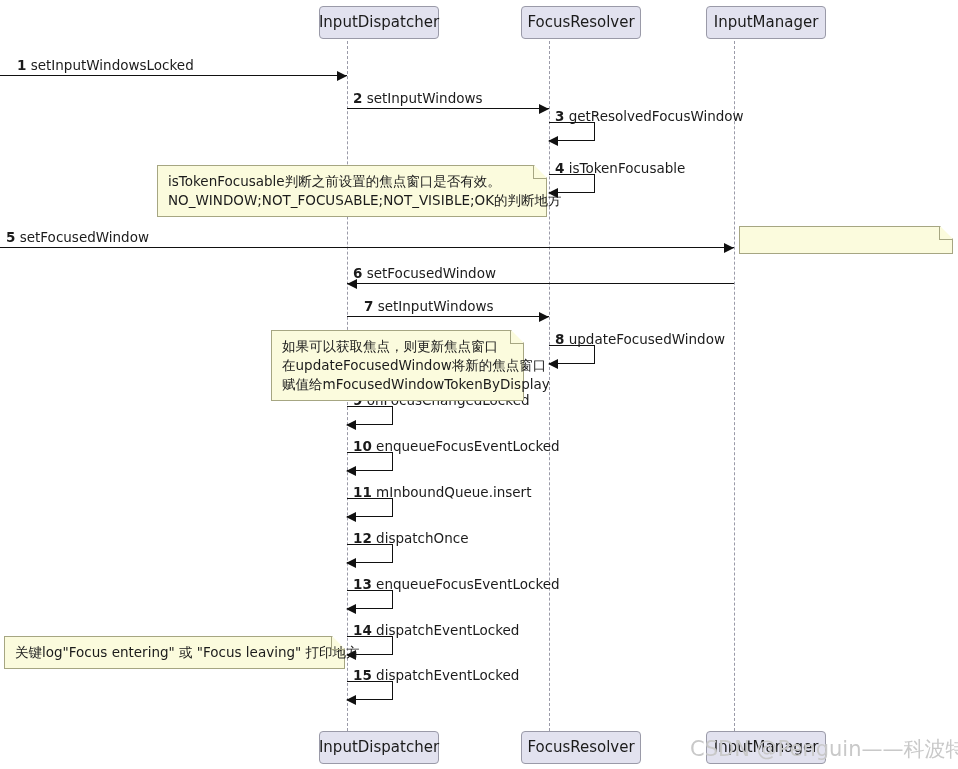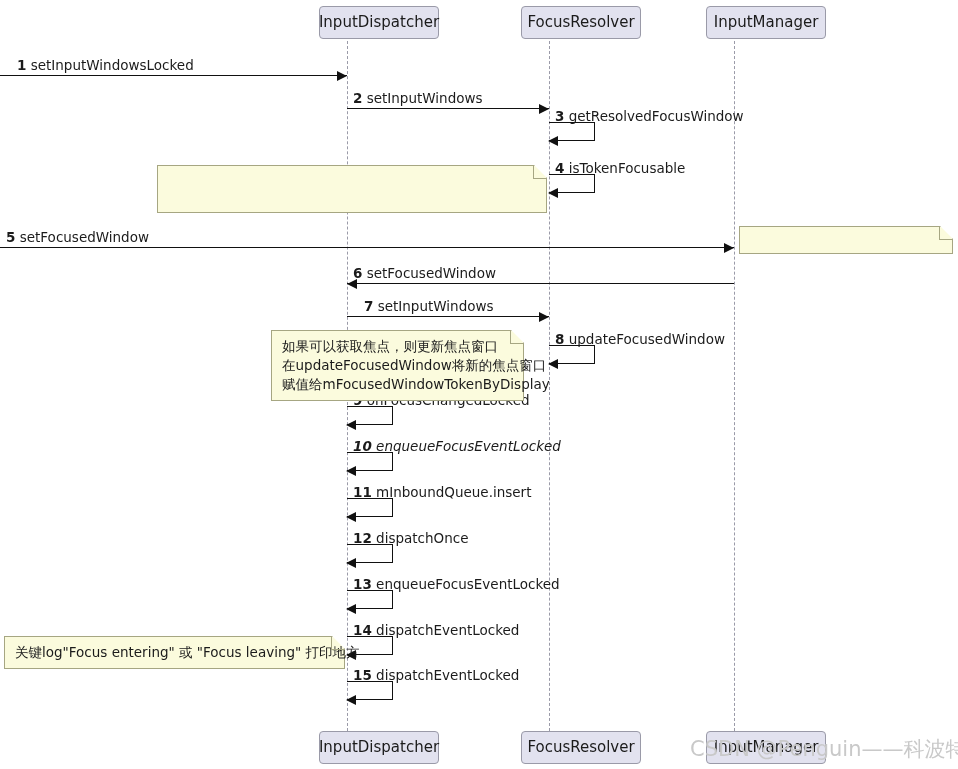--- a/index.html
+++ b/index.html
@@ -163,38 +163,39 @@
     <div class="msg-label" style="top: 267px; left: 353px;"><span class="num">6</span> <span>setFocusedWindow</span></div>
     <div class="arrow-line" style="left: 347px; top: 316px; width: 202px;"></div>
     <div class="head right" style="top: 311.6px; left: 539px;"></div>
     <div class="msg-label" style="top: 300px; left: 364px;"><span class="num">7</span> <span>setInputWindows</span></div>
     <div class="msg-label" style="left: 555px; top: 333px;"><span class="num">8</span> <span>updateFocusedWindow</span></div>
     <div class="selfcall" style="left: 549px; top: 345px; width: 46px; height: 19px;"></div>
     <div class="head left" style="left: 548px; top: 359px;"></div>
     <div class="msg-label" style="left: 353px; top: 394px;"><span class="num">9</span> <span>onFocusChangedLocked</span></div>
     <div class="selfcall" style="left: 347px; top: 406px; width: 46px; height: 19px;"></div>
     <div class="head left" style="left: 346px; top: 420px;"></div>
-    <div class="msg-label" style="left: 353px; top: 440px; font-style: italic;"><span class="num">10</span> <span>enqueueFocusEventLocked</span></div>
+    <div class="msg-label" style="left: 353px; top: 440px;"><span class="num">10</span> <span>enqueueFocusEventLocked</span></div>
     <div class="selfcall" style="left: 347px; top: 452px; width: 46px; height: 19px;"></div>
     <div class="head left" style="left: 346px; top: 466px;"></div>
     <div class="msg-label" style="left: 353px; top: 486px;"><span class="num">11</span> <span>mInboundQueue.insert</span></div>
     <div class="selfcall" style="left: 347px; top: 498px; width: 46px; height: 19px;"></div>
     <div class="head left" style="left: 346px; top: 512px;"></div>
     <div class="msg-label" style="left: 353px; top: 532px;"><span class="num">12</span> <span>dispatchOnce</span></div>
     <div class="selfcall" style="left: 347px; top: 544px; width: 46px; height: 19px;"></div>
     <div class="head left" style="left: 346px; top: 558px;"></div>
     <div class="msg-label" style="left: 353px; top: 578px;"><span class="num">13</span> <span>enqueueFocusEventLocked</span></div>
     <div class="selfcall" style="left: 347px; top: 590px; width: 46px; height: 19px;"></div>
     <div class="head left" style="left: 346px; top: 604px;"></div>
     <div class="msg-label" style="left: 353px; top: 624px;"><span class="num">14</span> <span>dispatchEventLocked</span></div>
     <div class="selfcall" style="left: 347px; top: 636px; width: 46px; height: 19px;"></div>
     <div class="head left" style="left: 346px; top: 650px;"></div>
     <div class="msg-label" style="left: 353px; top: 669px;"><span class="num">15</span> <span>dispatchEventLocked</span></div>
     <div class="selfcall" style="left: 347px; top: 681px; width: 46px; height: 19px;"></div>
     <div class="head left" style="left: 346px; top: 695px;"></div>
-    <div class="note" style="left: 157px; top: 165px; width: 390px; min-height: 48px;"><div class="foldtri"></div><div style="position: absolute; top: -1px; right: -1px; width: 13px; height: 13px; border-left: 1px solid rgb(166, 166, 130); border-bottom: 1px solid rgb(166, 166, 130); transform: rotate(0deg); pointer-events: none;"></div></div>
+    <div class="note" style="left: 157px; top: 165px; width: 390px; min-height: 48px;"><span class="note-text">isTokenFocusable判断之前设置的焦点窗口是否有效。
+NO_WINDOW;NOT_FOCUSABLE;NOT_VISIBLE;OK的判断地方</span><div class="foldtri"></div><div style="position: absolute; top: -1px; right: -1px; width: 13px; height: 13px; border-left: 1px solid rgb(166, 166, 130); border-bottom: 1px solid rgb(166, 166, 130); transform: rotate(0deg); pointer-events: none;"></div></div>
     <div class="note" style="left: 739px; top: 226px; width: 214px; min-height: 28px;"><div class="foldtri"></div><div style="position: absolute; top: -1px; right: -1px; width: 13px; height: 13px; border-left: 1px solid rgb(166, 166, 130); border-bottom: 1px solid rgb(166, 166, 130); transform: rotate(0deg); pointer-events: none;"></div></div>
     <div class="note" style="left: 271px; top: 330px; width: 253px; min-height: 67px;"><span class="note-text">如果可以获取焦点，则更新焦点窗口
 在updateFocusedWindow将新的焦点窗口
 赋值给mFocusedWindowTokenByDisplay</span><div class="foldtri"></div><div style="position: absolute; top: -1px; right: -1px; width: 13px; height: 13px; border-left: 1px solid rgb(166, 166, 130); border-bottom: 1px solid rgb(166, 166, 130); transform: rotate(0deg); pointer-events: none;"></div></div>
     <div class="note" style="left: 4px; top: 636px; width: 341px; min-height: 28px;"><span class="note-text">关键log"Focus entering" 或 "Focus leaving" 打印地方</span><div class="foldtri"></div><div style="position: absolute; top: -1px; right: -1px; width: 13px; height: 13px; border-left: 1px solid rgb(166, 166, 130); border-bottom: 1px solid rgb(166, 166, 130); transform: rotate(0deg); pointer-events: none;"></div></div>
     <div class="watermark" style="left: 690px; top: 739px;">CSDN @Penguin——科波特</div>
   </div>
 
 </body></html>

